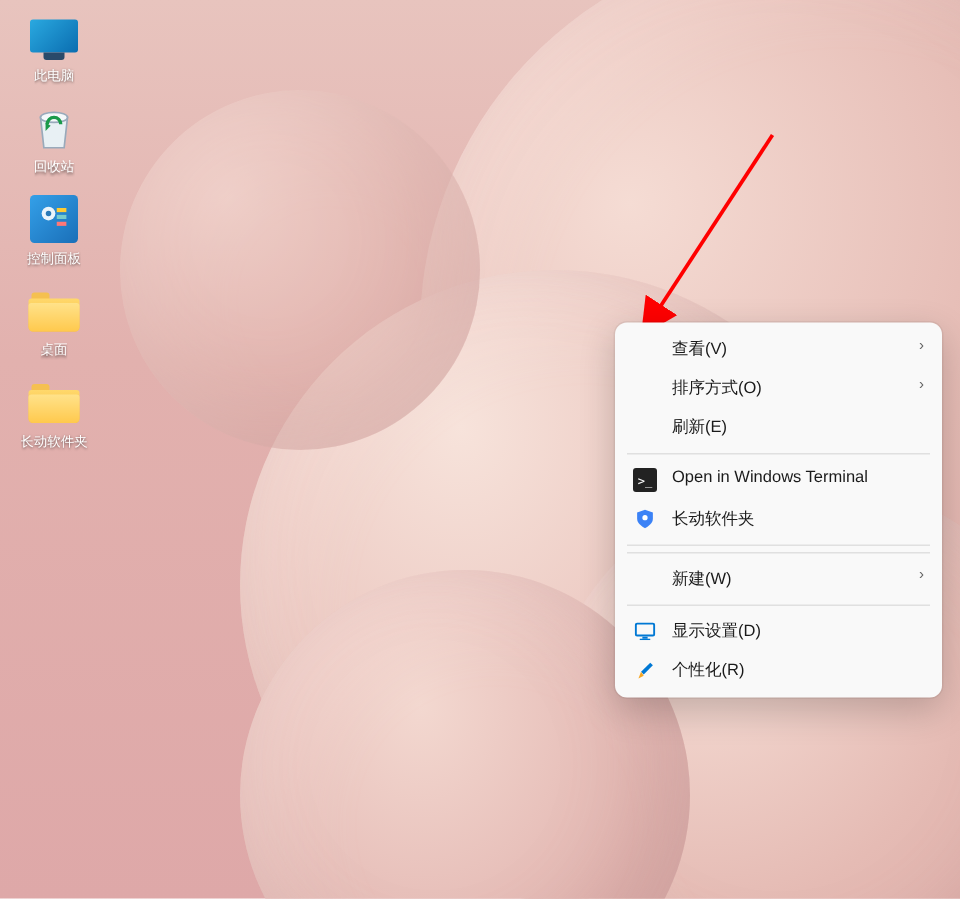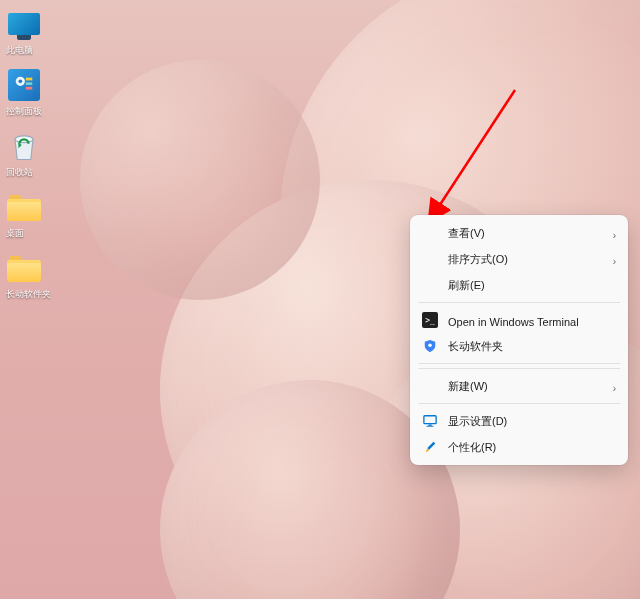--- a/index.html
+++ b/index.html
@@ -32,21 +32,21 @@
   left: 6px;
   top: 6px;
   display: flex;
   flex-direction: column;
   gap: 10px;
 }
 .di {
   width: 60px;
   display: flex;
   flex-direction: column;
-  align-items: flex-start;
+  align-items: center;
   gap: 2px;
   cursor: pointer;
 }
 .di .ic {
   width: 36px;
   height: 36px;
   display: flex;
   align-items: center;
   justify-content: center;
 }
@@ -86,21 +86,21 @@
   width: 218px;
   background: #f9f9f9;
   border-radius: 8px;
   box-shadow: 0 8px 24px rgba(0,0,0,.2), 0 0 0 1px rgba(0,0,0,.05);
   padding: 5px 0;
   font-size: 11px;
   color: #1a1a1a;
 }
 .ctx-item {
   display: flex;
-  align-items: flex-end;
+  align-items: flex-start;
   padding: 5px 12px 5px 12px;
   min-height: 24px;
   cursor: default;
   position: relative;
 }
 .ctx-item.interact { cursor: pointer; }
 .ctx-item.disabled { color: #a0a0a0; }
 .ctx-ico {
   width: 16px;
   height: 16px;
@@ -135,50 +135,50 @@
   <div class="petal p5"></div>
 </div>
 
 <div class="desktop-icons">
 
   <div class="di">
     <div class="ic">
         <div class="monitor-body"></div>
       </div>
     <div class="lbl">此电脑</div>
+  </div>
+
+  <div class="di">
+    <div class="ic recycle">
+      <svg viewBox="0 0 32 32">
+          <path d="M8 10 L10 28 L22 28 L24 10 Z" fill="#e8f0f4" stroke="#9ab" stroke-width="1"></path>
+          <ellipse cx="16" cy="10" rx="8" ry="3" fill="#f4f8fa" stroke="#9ab"></ellipse>
+          <path d="M12 14 A4 4 0 1 1 20 14" fill="none" stroke="#1a9a4a" stroke-width="2"></path>
+          <path d="M11 18 L14 15 L11 13" fill="#1a9a4a"></path>
+        </svg>
+    </div>
+    <div class="lbl">回收站</div>
   </div>
 
   <div class="di">
     <div class="ic">
       <div class="cpanel">
           <svg viewBox="0 0 24 24">
             <circle cx="8" cy="8" r="5" fill="#fff" opacity=".9"></circle>
             <rect x="14" y="4" width="7" height="3" fill="#ffcc33"></rect>
             <rect x="14" y="9" width="7" height="3" fill="#7cc"></rect>
             <rect x="14" y="14" width="7" height="3" fill="#f77"></rect>
             <circle cx="8" cy="8" r="2" fill="#2a7ab8"></circle>
           </svg>
         </div>
     </div>
     <div class="lbl">控制面板</div>
   </div>
 
   <div class="di">
-    <div class="ic recycle">
-      <svg viewBox="0 0 32 32">
-          <path d="M8 10 L10 28 L22 28 L24 10 Z" fill="#e8f0f4" stroke="#9ab" stroke-width="1"></path>
-          <ellipse cx="16" cy="10" rx="8" ry="3" fill="#f4f8fa" stroke="#9ab"></ellipse>
-          <path d="M12 14 A4 4 0 1 1 20 14" fill="none" stroke="#1a9a4a" stroke-width="2"></path>
-          <path d="M11 18 L14 15 L11 13" fill="#1a9a4a"></path>
-        </svg>
-    </div>
-    <div class="lbl">回收站</div>
-  </div>
-
-  <div class="di">
     <div class="ic">
       <div class="folder">
           <div class="folder-tab"></div>
           <div class="folder-back"></div>
           <div class="folder-front"></div>
         </div>
     </div>
     <div class="lbl">桌面</div>
   </div>
 

